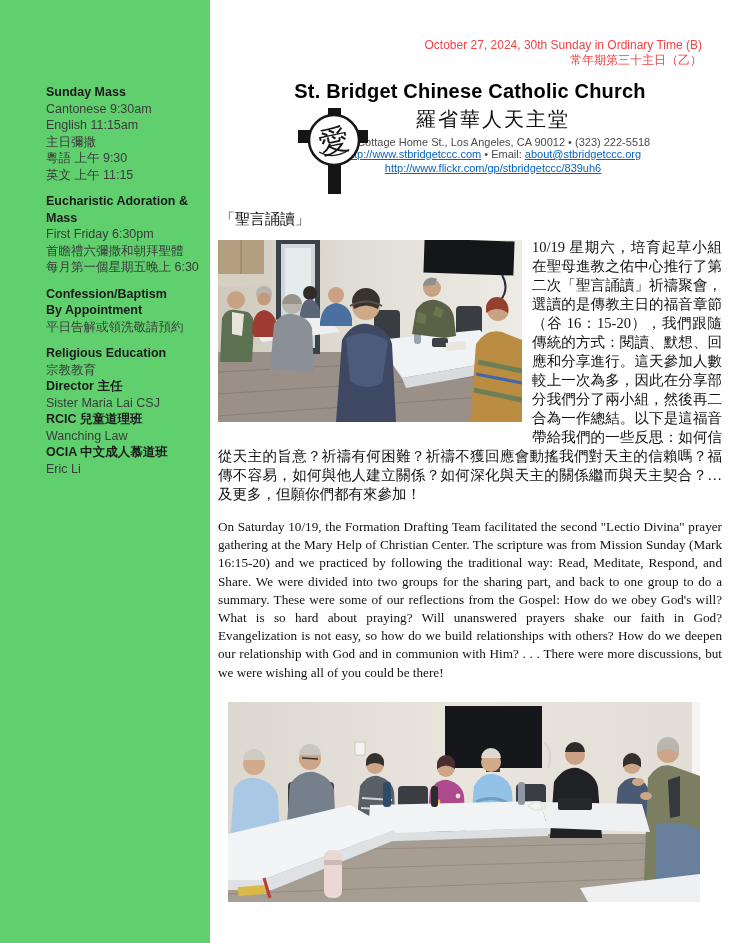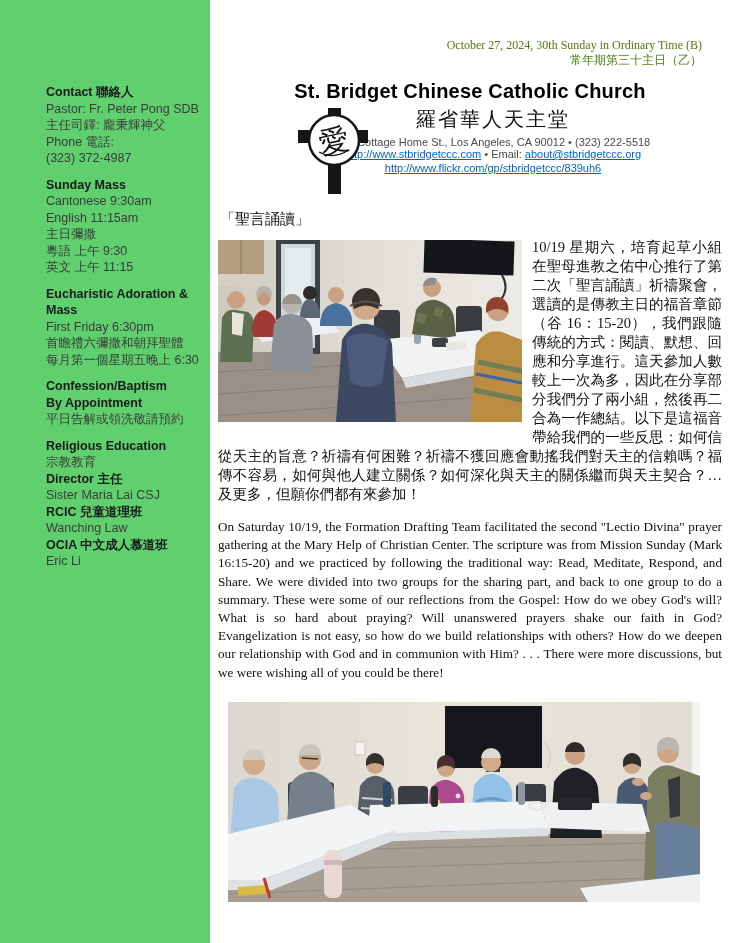--- a/index.html
+++ b/index.html
@@ -6,21 +6,21 @@
   .page{position:relative;width:742px;height:943px;background:var(--page-bg,#fff);overflow:hidden;
         font-family:"Liberation Sans",sans-serif;display:flex;}
   
   .sidebar{width:210px;min-width:210px;height:943px;background:var(--sidebar-green,#60d06e);
            box-sizing:border-box;padding:84px 4px 0 46px;color:#333;}
   .side-sec{margin-bottom:10px;}
   .ln{font-size:12.5px;line-height:16.5px;color:#3b3b3b;}
   .ln.b{font-weight:bold;color:#1b1b1b;}
   
   .main{flex:1;box-sizing:border-box;padding:38px 20px 0 8px;position:relative;}
-  .dateblock{text-align:right;margin-right:20px;font-size:12px;line-height:15px;color:#4d7c0f;font-family:Liberation Serif, serif;}
+  .dateblock{text-align:right;margin-right:20px;font-size:12px;line-height:15px;color:#ef4444;}
   .church-en{margin:12px 0 0 0;text-align:center;font-size:20px;font-weight:bold;color:#000;letter-spacing:.2px;}
   .masthead{position:relative;margin-top:3px;min-height:90px;}
   .logo{position:absolute;left:77px;top:2px;width:76px;height:86px;}
   .mast-info{text-align:center;padding-left:46px;}
   .church-zh{font-family:"Liberation Serif",serif;font-size:20px;letter-spacing:2px;color:#111;}
   .addr{margin-top:3px;font-size:11px;color:#4a4a4a;}
   .linkline{font-size:11px;line-height:13.5px;color:#4a4a4a;}
   .linkline a{color:var(--link-blue,#0563c1);text-decoration:underline;}
   
   .sec-title{font-family:Liberation Sans, sans-serif;font-size:15px;color:#111;margin:14px 0 9px 2px;}
@@ -32,27 +32,20 @@
            text-align:justify;margin:14px 0 0 0;}
   .photo2{display:block;width:472px;height:200px;margin:20px 0 0 10px;}
 </style>
 </head>
 <body>
 
 <div class="page">
 
   <aside class="sidebar">
     <div class="side-sec">
-      <div class="ln b">Contact 聯絡人</div>
-      <div class="ln">Pastor: Fr. Peter Pong SDB</div>
-      <div class="ln">主任司鐸: 龐秉輝神父</div>
-      <div class="ln">Phone 電話:</div>
-      <div class="ln">(323) 372-4987</div>
-    </div>
-    <div class="side-sec">
       <div class="ln b">Sunday Mass</div>
       <div class="ln">Cantonese 9:30am</div>
       <div class="ln">English 11:15am</div>
       <div class="ln">主日彌撒</div>
       <div class="ln">粵語 上午 9:30</div>
       <div class="ln">英文 上午 11:15</div>
     </div>
     <div class="side-sec">
       <div class="ln b">Eucharistic Adoration &amp; Mass</div>
       <div class="ln">First Friday 6:30pm</div>

